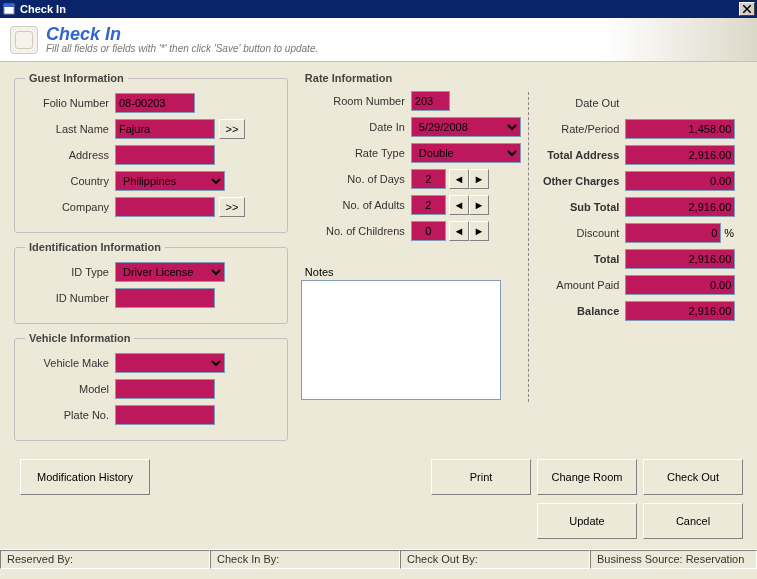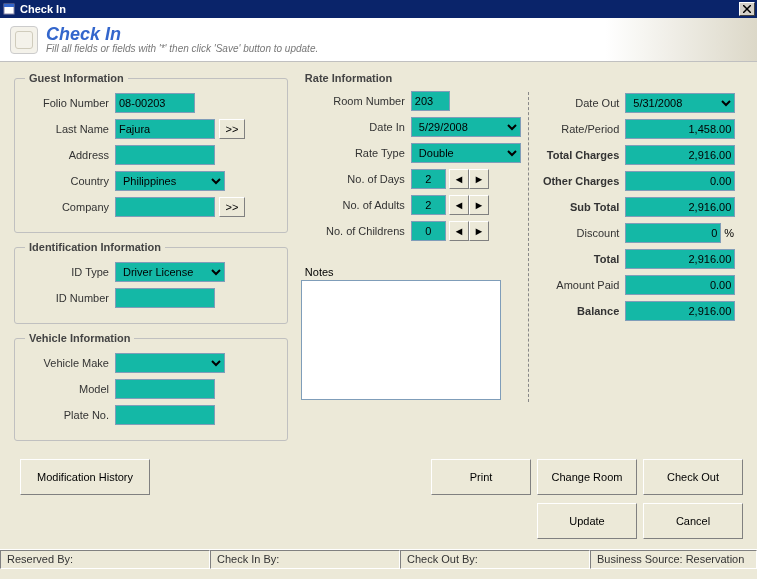--- a/index.html
+++ b/index.html
@@ -104,21 +104,21 @@
     padding-right: 6px;
     color: #333;
   }
   .lbl-left { width: 90px; }
   .lbl-mid { width: 110px; }
   .lbl-right { width: 90px; }
   .link { color: #1a3fcc; cursor: pointer; }
   input.txt, select.sel {
     height: 20px;
     border: 1px solid #7f9db9;
-    background: #14b8a6;
+    background: #be185d;
     font: inherit;
     padding: 1px 3px;
   }
   input.txt.right { text-align: right; }
   .w80 { width: 80px; }
   .w100 { width: 100px; }
   .w110 { width: 110px; }
   .w35 { width: 35px; text-align: center; }
   .btn {
     height: 36px;
@@ -326,28 +326,27 @@
       <div style="margin:0 0 2px 4px">Notes</div>
       <textarea class="notes" style=""></textarea>
     </div>
   </div>
 
   <div class="vsep"></div>
 
   <div class="rightcol">
     <div class="row">
       <label class="lbl-right">Date Out</label>
-      <select class="sel w110"><option>5/31/2008</option></select>
     </div>
     <div class="row">
       <label class="lbl-right link">Rate/Period</label>
       <input class="txt w110 right" value="1,458.00" style="">
     </div>
     <div class="row">
-      <label class="lbl-right" style="font-weight:bold">Total Charges</label>
+      <label class="lbl-right" style="font-weight:bold">Total Address</label>
       <input class="txt w110 right" value="2,916.00" style="">
     </div>
     <div class="row">
       <label class="lbl-right link" style="font-weight:bold">Other Charges</label>
       <input class="txt w110 right" value="0.00" style="">
     </div>
     <div class="row">
       <label class="lbl-right" style="font-weight:bold">Sub Total</label>
       <input class="txt w110 right" value="2,916.00" style="">
     </div>

